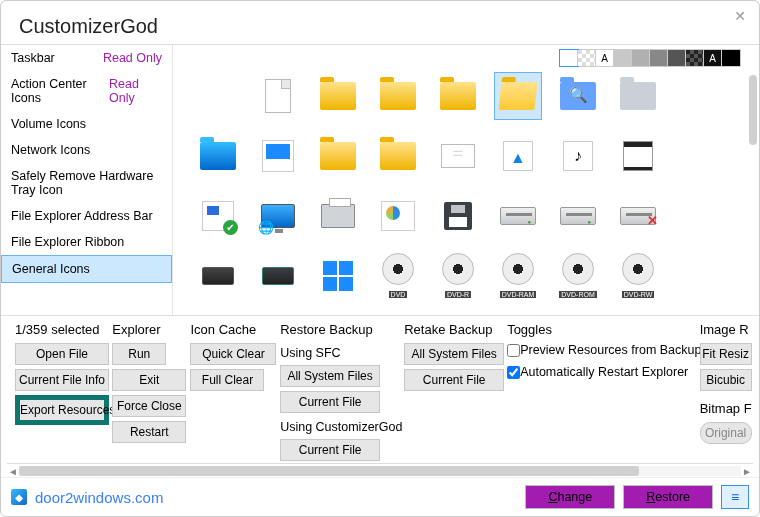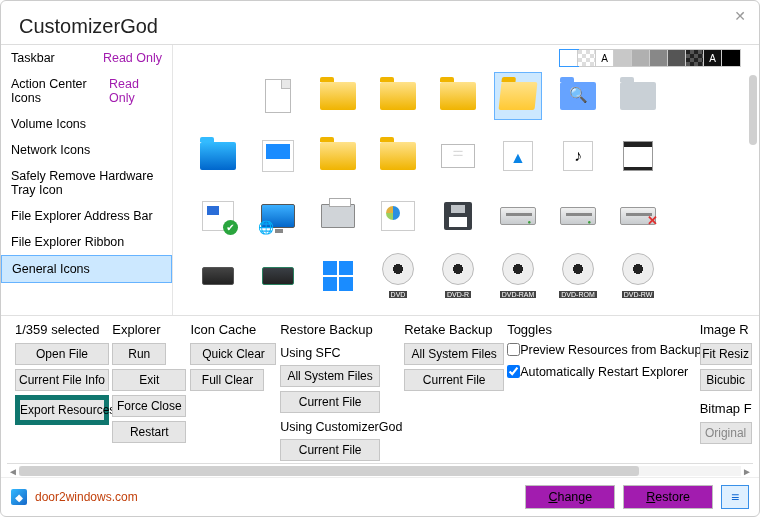--- a/index.html
+++ b/index.html
@@ -69,30 +69,30 @@
   .dvd { width:40px; text-align:center; }
   .dvd .disc { width:32px; height:32px; margin:0 auto; border-radius:50%; background:radial-gradient(#222 0 5px,#eee 5px 15px,#d8d8d8 15px 16px); border:1px solid #bbb;}
   .dvd .lab { font-size:7px; background:#444; color:#fff; padding:0 2px; margin-top:1px; display:inline-block; }
   .vscroll-fake { position:absolute; right:2px; top:30px; width:8px; height:70px; background:#d0d0d0; border-radius:4px; }
   .bottompanel { border-top:1px solid #e0e0e0; padding:6px 10px 2px 14px; display:flex; gap:8px; overflow:hidden; font-size:12.5px; white-space:nowrap; align-items:flex-start; height:148px;}
   .bgroup { display:flex; flex-direction:column; gap:4px; min-width:0; }
   .bgroup h4 { font-weight:normal; font-size:13px; margin-bottom:2px; }
   .sub { font-size:12.5px; margin:3px 0 1px 0; }
   button.br { background:#e6e6e6; border:1px solid #c6c6c6; padding:3px 0; font-size:12px; font-family:inherit; cursor:pointer; width:94px; }
   button.br.hl { border:5px solid #0f766e; }
-  button.br.disabled { color:#888; }
-  .checks label { display:flex; align-items:flex-start; font-size:12.5px; margin-bottom:4px;}
+  button.br.disabled { color:#888;border-radius:10px; }
+  .checks label { display:flex; align-items:flex-end; font-size:12.5px; margin-bottom:4px;}
   .hscroll { height:14px; border-top:1px solid #ddd; position:relative; margin:0 6px; }
   .hscroll:before{content:'';position:absolute;left:0;width:8px;height:14px;display:flex;align-items:center;justify-content:center;}
   .hscroll .track{position:absolute;left:12px;right:12px;top:2px;height:10px;background:#f4f4f4;}
   .hscroll .thumb{position:absolute;left:12px;top:2px;height:10px;width:620px;background:#d0d0d0;border-radius:3px;}
   .hscroll .arrL,.hscroll .arrR{position:absolute;top:0;width:12px;height:14px;color:#888;font-size:10px;display:flex;align-items:center;justify-content:center;}
   .hscroll .arrL{left:0} .hscroll .arrR{right:0}
   .footer { display:flex; align-items:center; padding:7px 10px; gap:8px; border-top:1px solid #eee;}
-  .footer a { color:#c2410c; text-decoration:none; font-size:12px; }
+  .footer a { color:#3b82f6; text-decoration:none; font-size:15px; }
   .footer .flogo { width:16px;height:16px;background:linear-gradient(135deg,#33b9ff,#1668c8);border-radius:2px;display:flex;align-items:center;justify-content:center;color:#fff;font-size:10px;}
   .footer .spacer { flex:1; }
   .footer button { background:#a21caf; border:1px solid #bdbdbd; padding:4px 22px; font-size:12.5px; font-family:inherit; cursor:pointer; }
   .footer .menubox { width:28px;height:24px;border:1px solid #3890e8;background:#dff0ff;display:flex;align-items:center;justify-content:center;color:#1168d3;font-size:14px;}
   .u { text-decoration:underline; }
 </style>
 </head>
 <body>
 
 <div class="titlebar">CustomizerGod</div>

